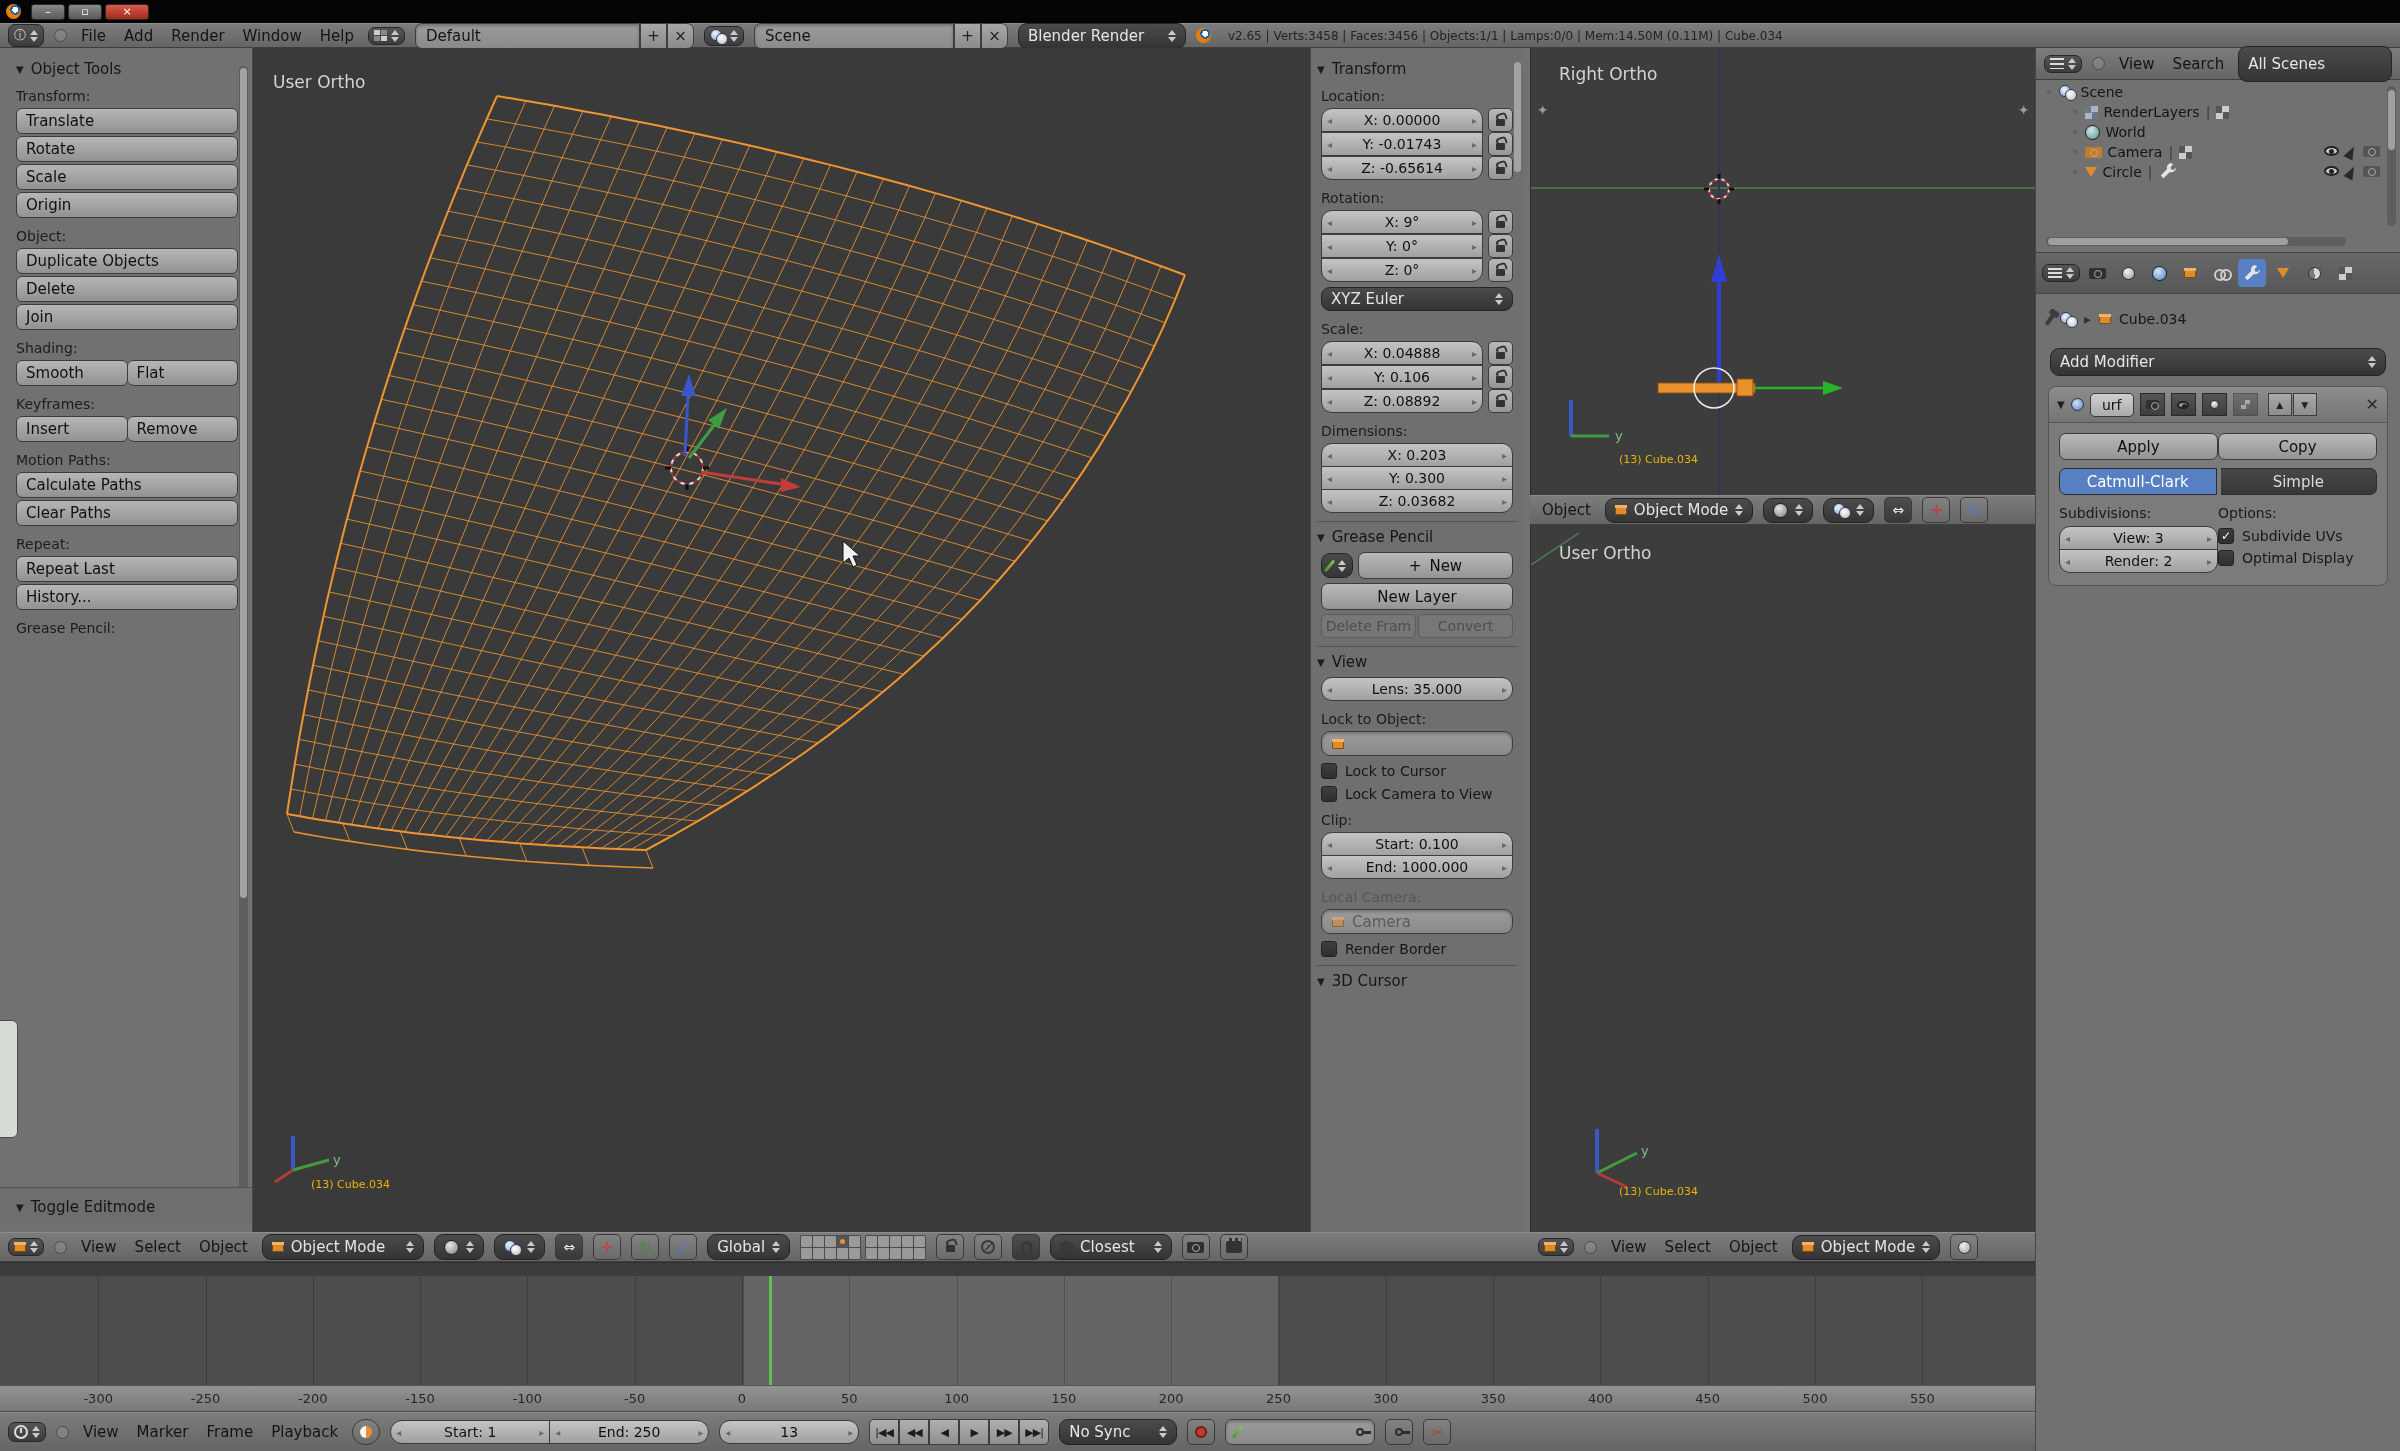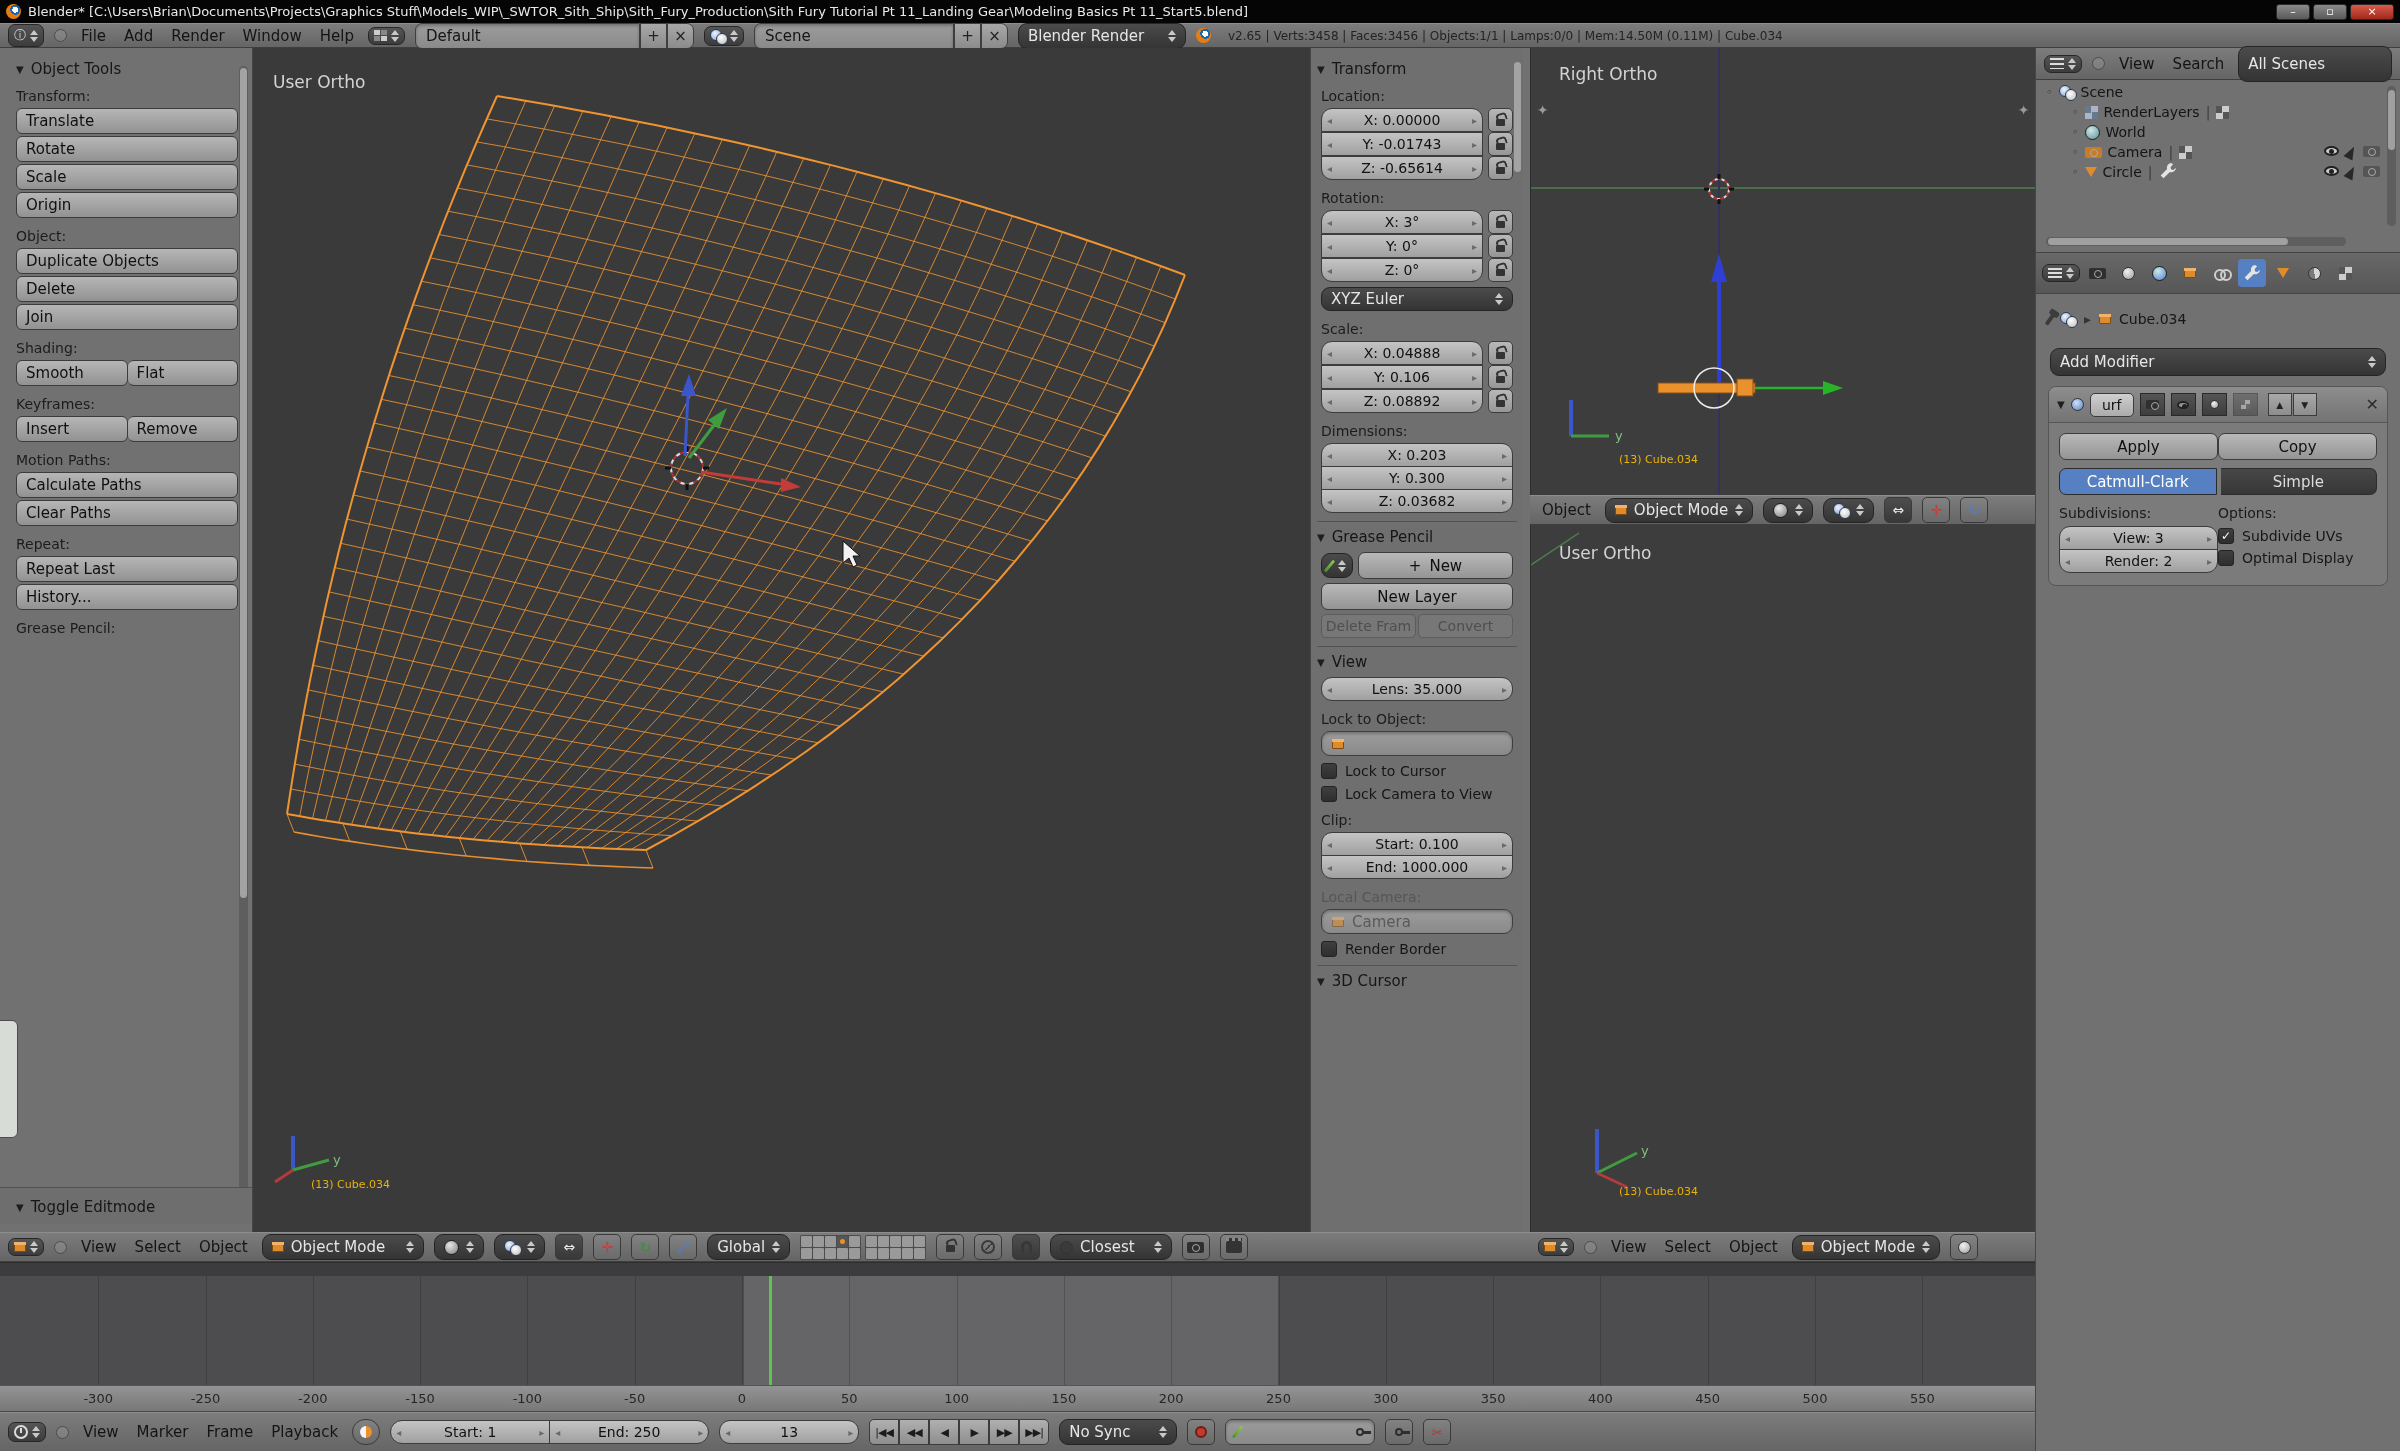--- a/index.html
+++ b/index.html
@@ -147,21 +147,20 @@
 .i-pin{width:4px;height:13px;background:#3c3c3c;transform:rotate(35deg);border-radius:2px;position:relative}
 .i-pin:after{content:"";position:absolute;left:-3px;top:-4px;width:10px;height:6px;background:#3c3c3c;border-radius:2px}
 svg.wr{width:18px;height:18px;fill:#e4e4e4}
 #edgebox{left:-8px;top:1020px;width:26px;height:118px;background:#d7dcd6;border:1px solid #4c4c4c;border-radius:6px}
 </style>
 </head>
 <body>
 
 <div id="titlebar" class="abs">
   <span class="blogo"></span>
-  <span style="flex:1;overflow:hidden">Blender* [C:\Users\Brian\Documents\Projects\Graphics Stuff\Models_WIP\_SWTOR_Sith_Ship\Sith_Fury_Production\Sith Fury Tutorial Pt 11_Landing Gear\Modeling Basics Pt 11_Start5.blend]</span>
   <span class="winbtn">–</span>
   <span class="winbtn">▫</span>
   <span class="winbtn close">×</span>
 </div>
 
 <div class="abs hdr" style="left:0;top:23px;width:2400px;height:25px">
   <span class="ew">
       <span style="font-size:12px">ⓘ</span>
       <span class="ud">
         <i class="tu"></i>
@@ -404,21 +403,21 @@
         <div class="lockb">
           <div class="i-lock"></div>
         </div>
       </div>
     </div>
   <div class="slabel">Rotation:</div>
   <div id="rot-fields">
       <div class="frow">
         <div class="pv top">
           <span class="la">◂</span>
-          <span>X: 3°</span>
+          <span>X: 9°</span>
           <span class="ra">▸</span>
         </div>
         <div class="lockb">
           <div class="i-lock"></div>
         </div>
       </div>
       <div class="frow">
         <div class="pv mid">
           <span class="la">◂</span>
           <span>Y: 0°</span>

